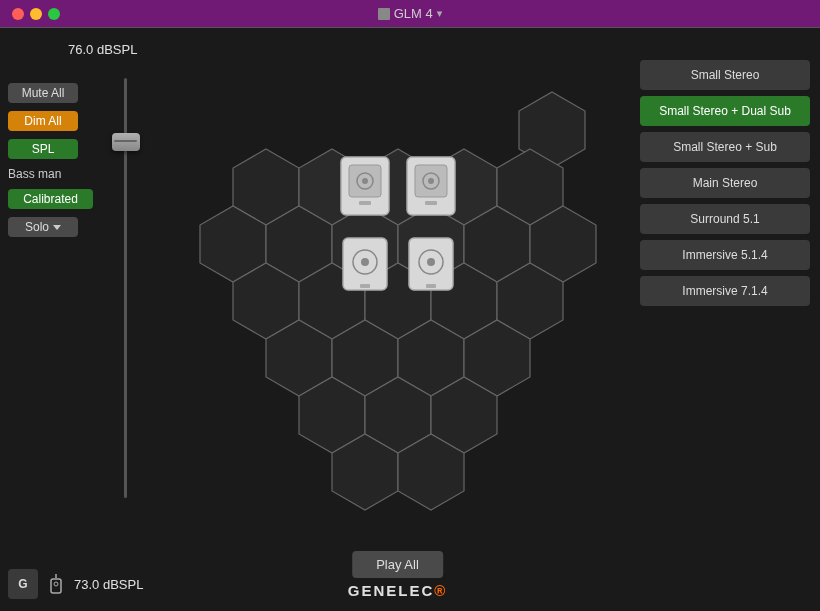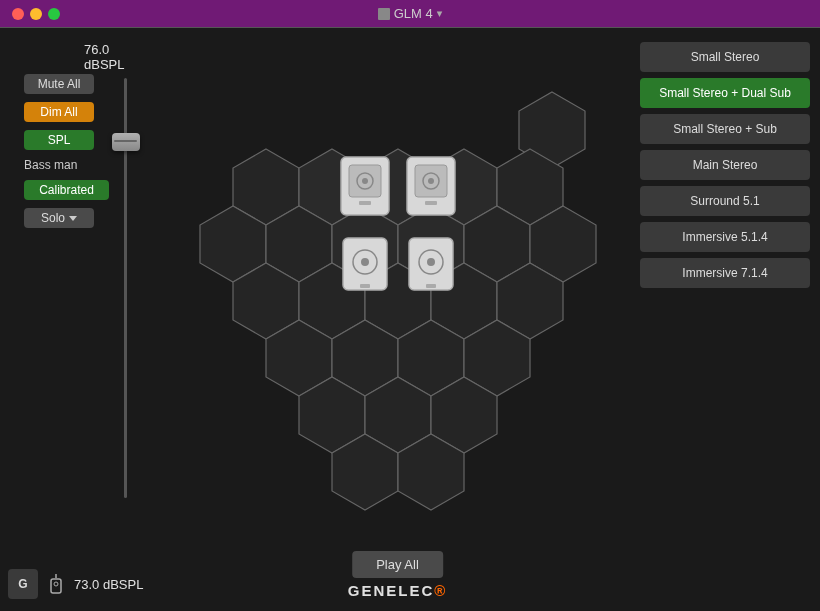--- a/index.html
+++ b/index.html
@@ -48,24 +48,24 @@
     
     .main {
       display: flex;
       height: 583px;
       position: relative;
     }
 
     
     .left-panel {
       width: 165px;
-      padding: 14px 24px;
-      display: flex;
-      flex-direction: column;
-      gap: 0;
+      padding: 14px 8px;
+      display: flex;
+      flex-direction: column;
+      gap: 24px;
       position: relative;
     }
 
     .spl-value-top {
       font-size: 13px;
       color: #e0e0e0;
       margin-left: 60px;
       margin-bottom: 2px;
       font-weight: 500;
     }
@@ -260,21 +260,21 @@
       font-weight: bold;
       letter-spacing: 2px;
     }
     .genelec-dot {
       color: #ff6600;
     }
 
     
     .right-panel {
       width: 190px;
-      padding: 14px 10px;
+      padding: 32px 10px;
       display: flex;
       flex-direction: column;
       gap: 6px;
     }
 
     .preset-btn {
       height: 30px;
       border-radius: 4px;
       border: none;
       background: #3a3a3a;

